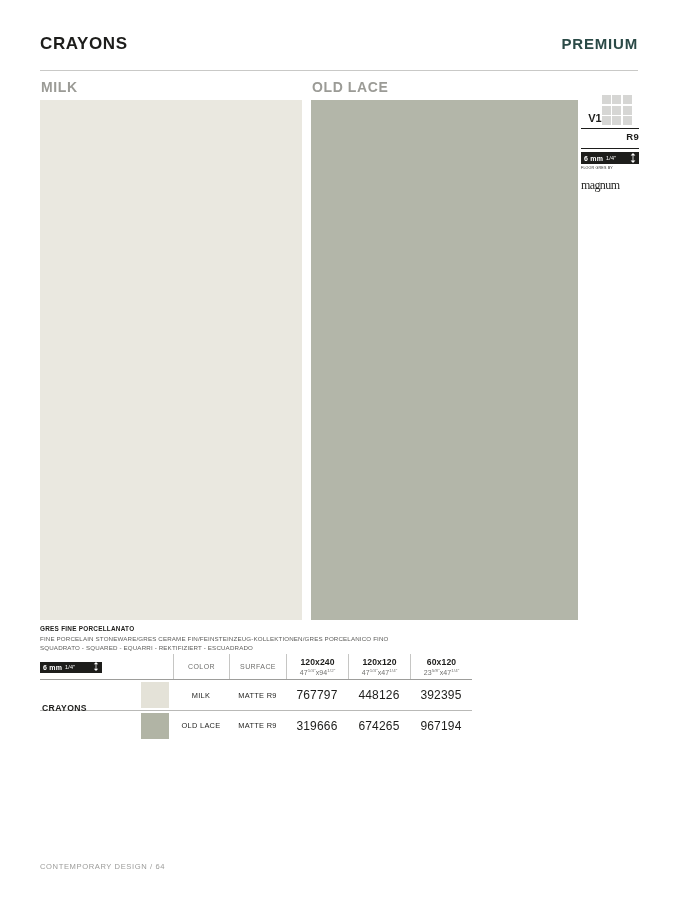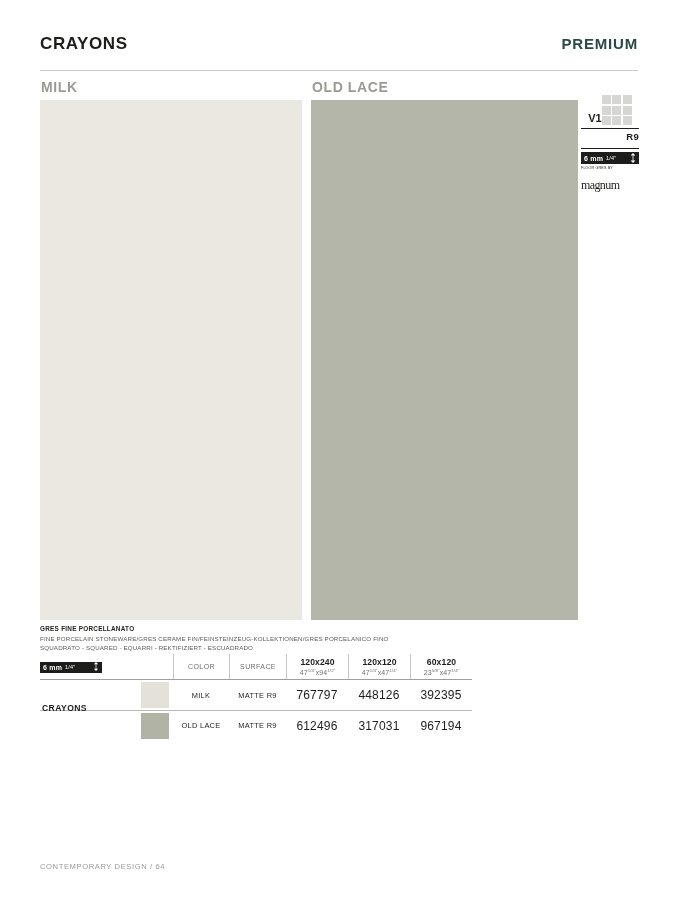--- a/index.html
+++ b/index.html
@@ -417,24 +417,24 @@
         <div class="cell cell-swatch">
           <span class="swatch" style="background-color: rgb(177, 180, 165);"></span>
         </div>
         <div class="cell cell-color">
           <span class="cell-text">OLD LACE</span>
         </div>
         <div class="cell cell-surface">
           <span class="cell-text">MATTE R9</span>
         </div>
         <div class="cell cell-code">
-          <span class="code-text">612496</span>
-        </div>
-        <div class="cell cell-code">
-          <span class="code-text">317031</span>
+          <span class="code-text">319666</span>
+        </div>
+        <div class="cell cell-code">
+          <span class="code-text">674265</span>
         </div>
         <div class="cell cell-code">
           <span class="code-text">967194</span>
         </div>
       </div>
     </div>
   </div>
 
   <div class="series-name">CRAYONS</div>
 

